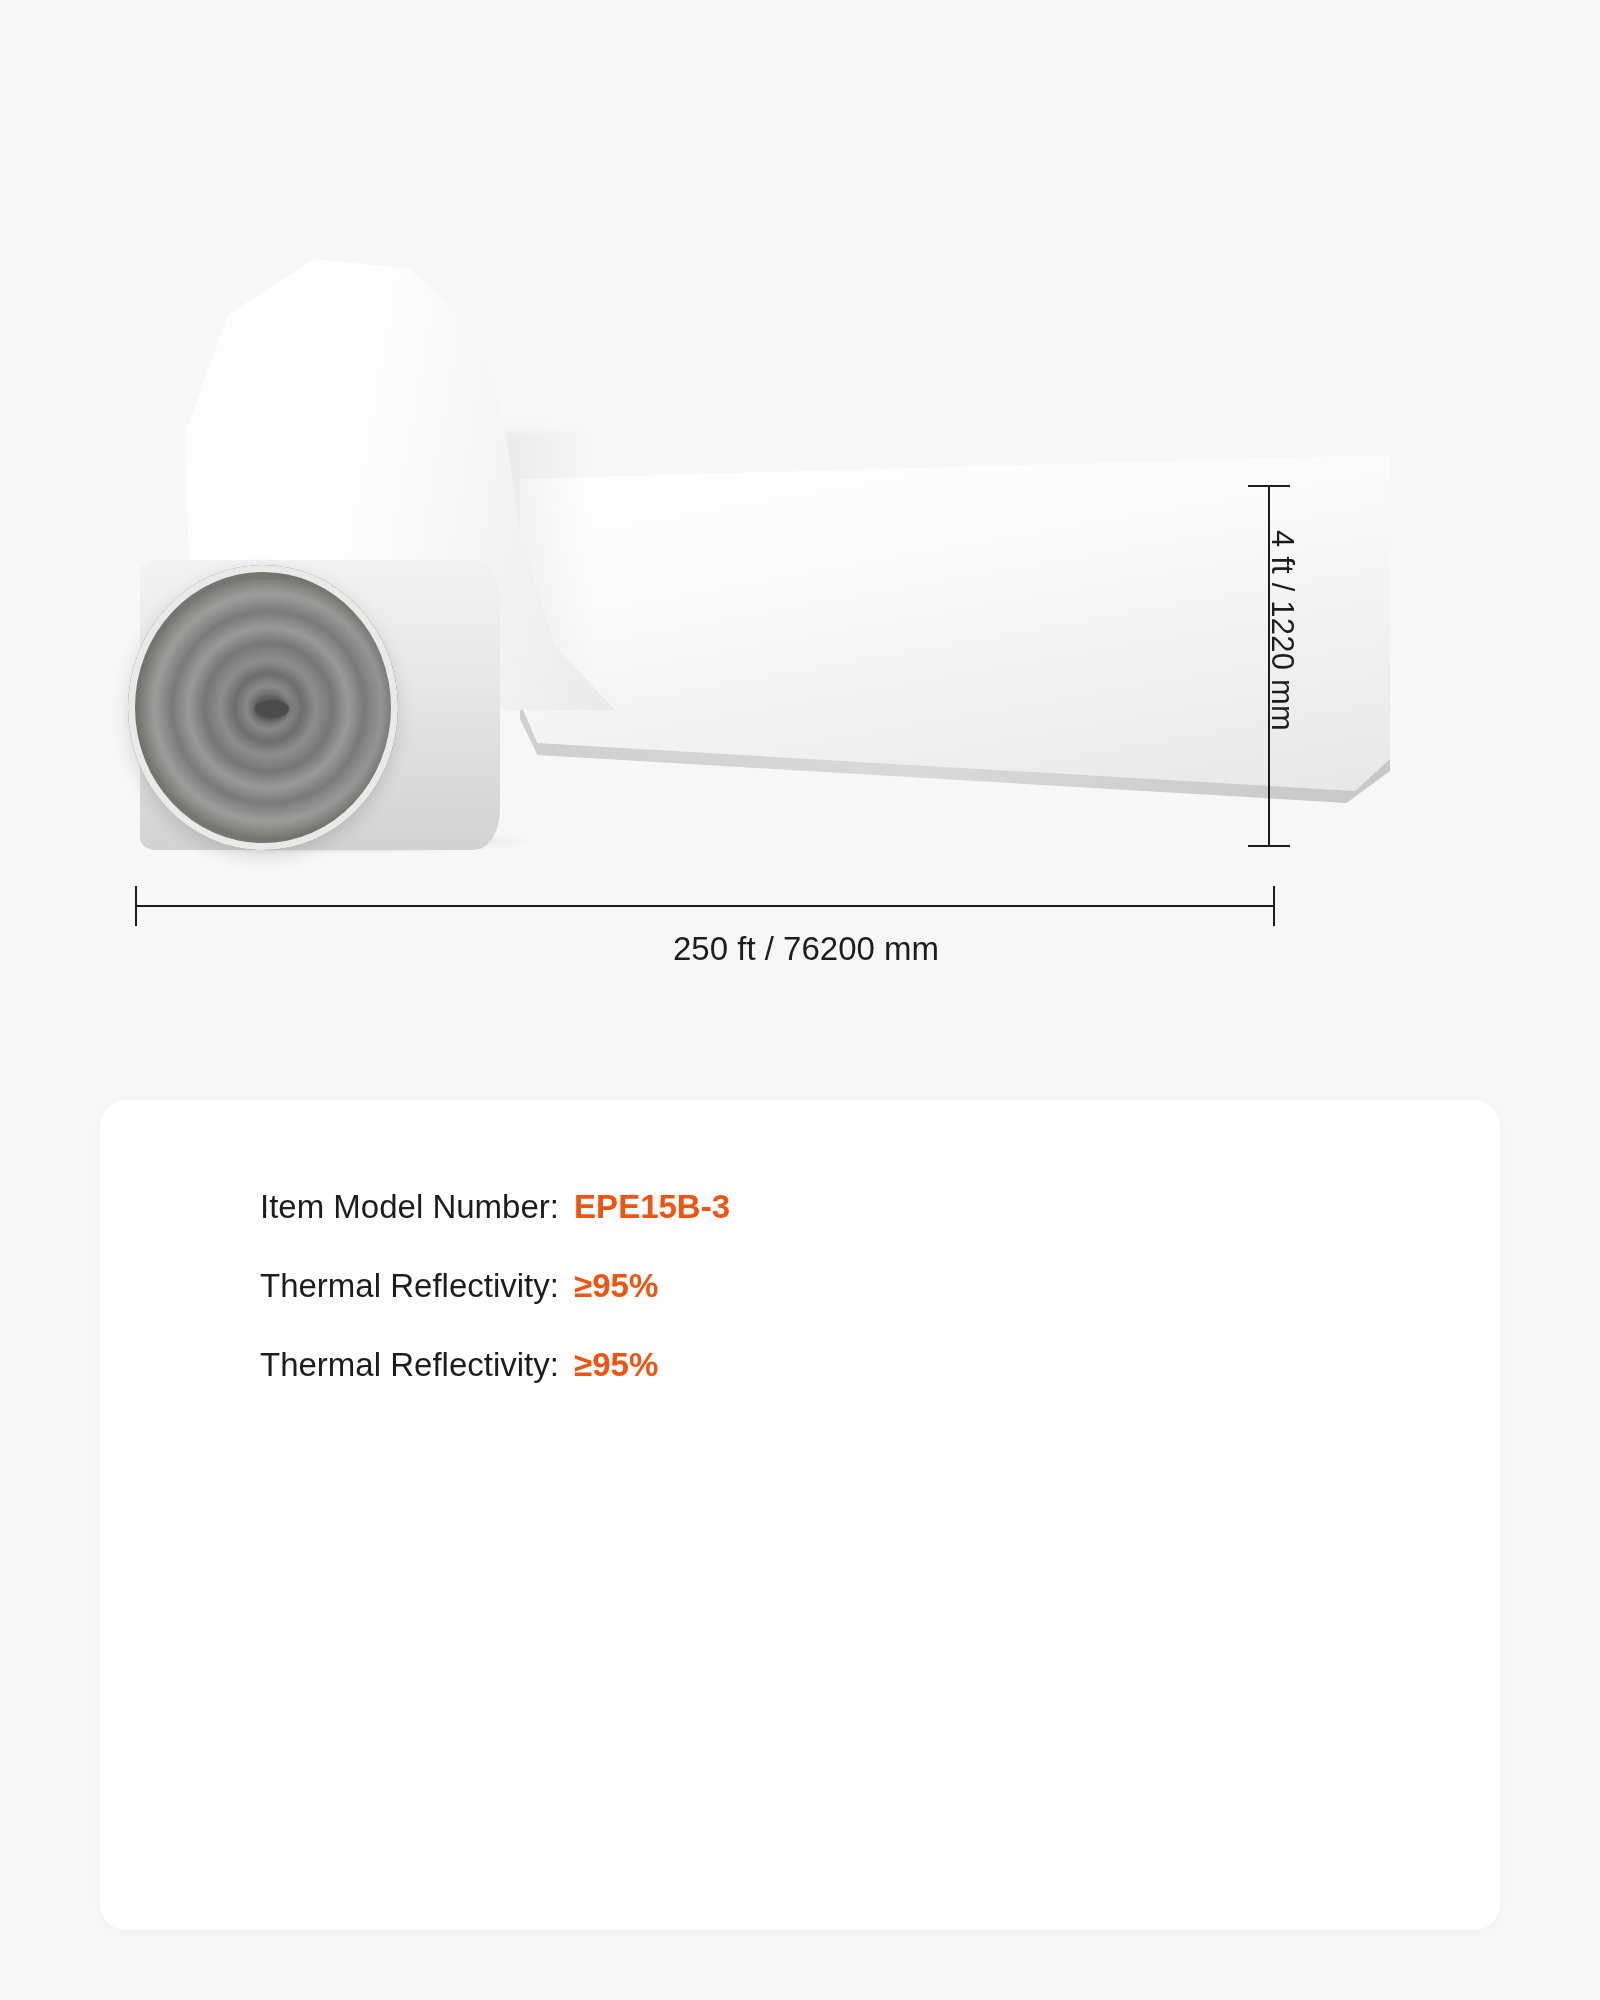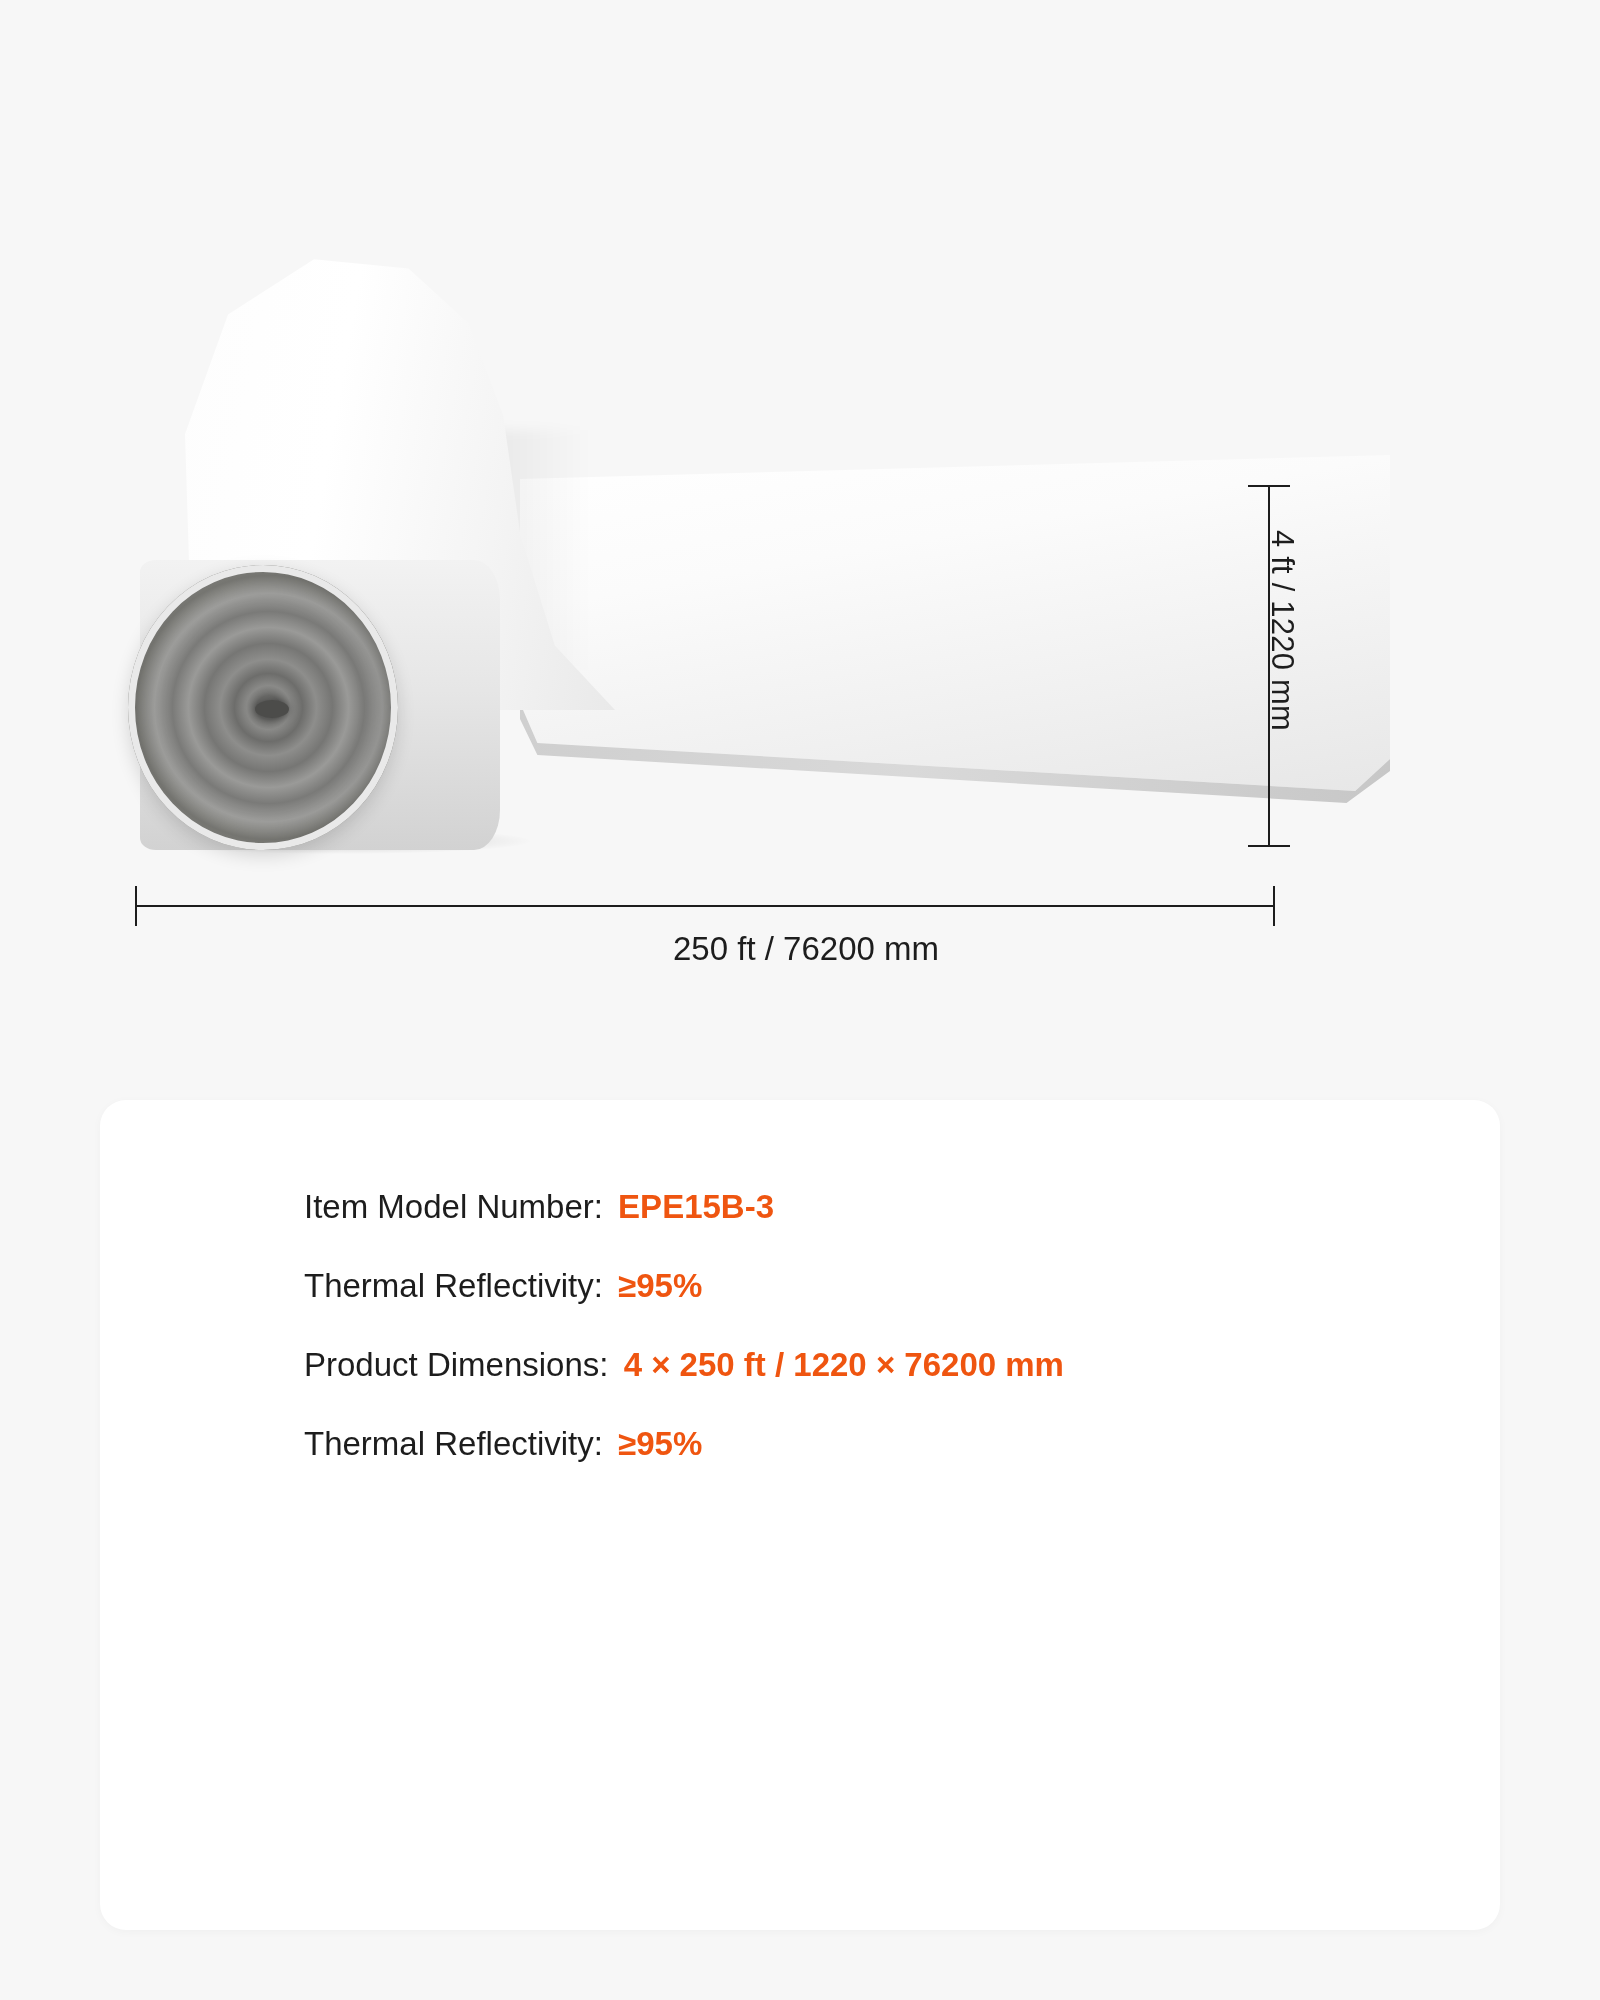--- a/index.html
+++ b/index.html
@@ -204,21 +204,20 @@
     box-shadow: 0 2px 10px rgba(0,0,0,0.03);
     box-sizing: border-box;
     padding: 90px 0 0 160px;
   }
   .spec-row {
     font-size: 33px;
     line-height: 1.0;
     margin-bottom: 46px;
     color: #1d1d1d;
     white-space: nowrap;
-    margin-left: 44px;
   }
   .spec-label {
     color: #1d1d1d;
     font-weight: 400;
   }
   .spec-value {
     color: #ef5510;
     font-weight: bold;
     margin-left: 6px;
   }
@@ -259,24 +258,20 @@
       <span class="spec-label">Item Model Number:</span>
       <span class="spec-value">EPE15B-3</span>
     </div>
 
 
     <div class="spec-row">
       <span class="spec-label">Thermal Reflectivity:</span>
       <span class="spec-value">≥95%</span>
     </div>
 
-    <div class="spec-row">
-      <span class="spec-label">Product Dimensions:</span>
-      <span class="spec-value">4 × 250 ft / 1220 × 76200 mm</span>
-    </div>
 
 
     <div class="spec-row">
       <span class="spec-label">Thermal Reflectivity:</span>
       <span class="spec-value">≥95%</span>
     </div>
 
 
 
   </div>

